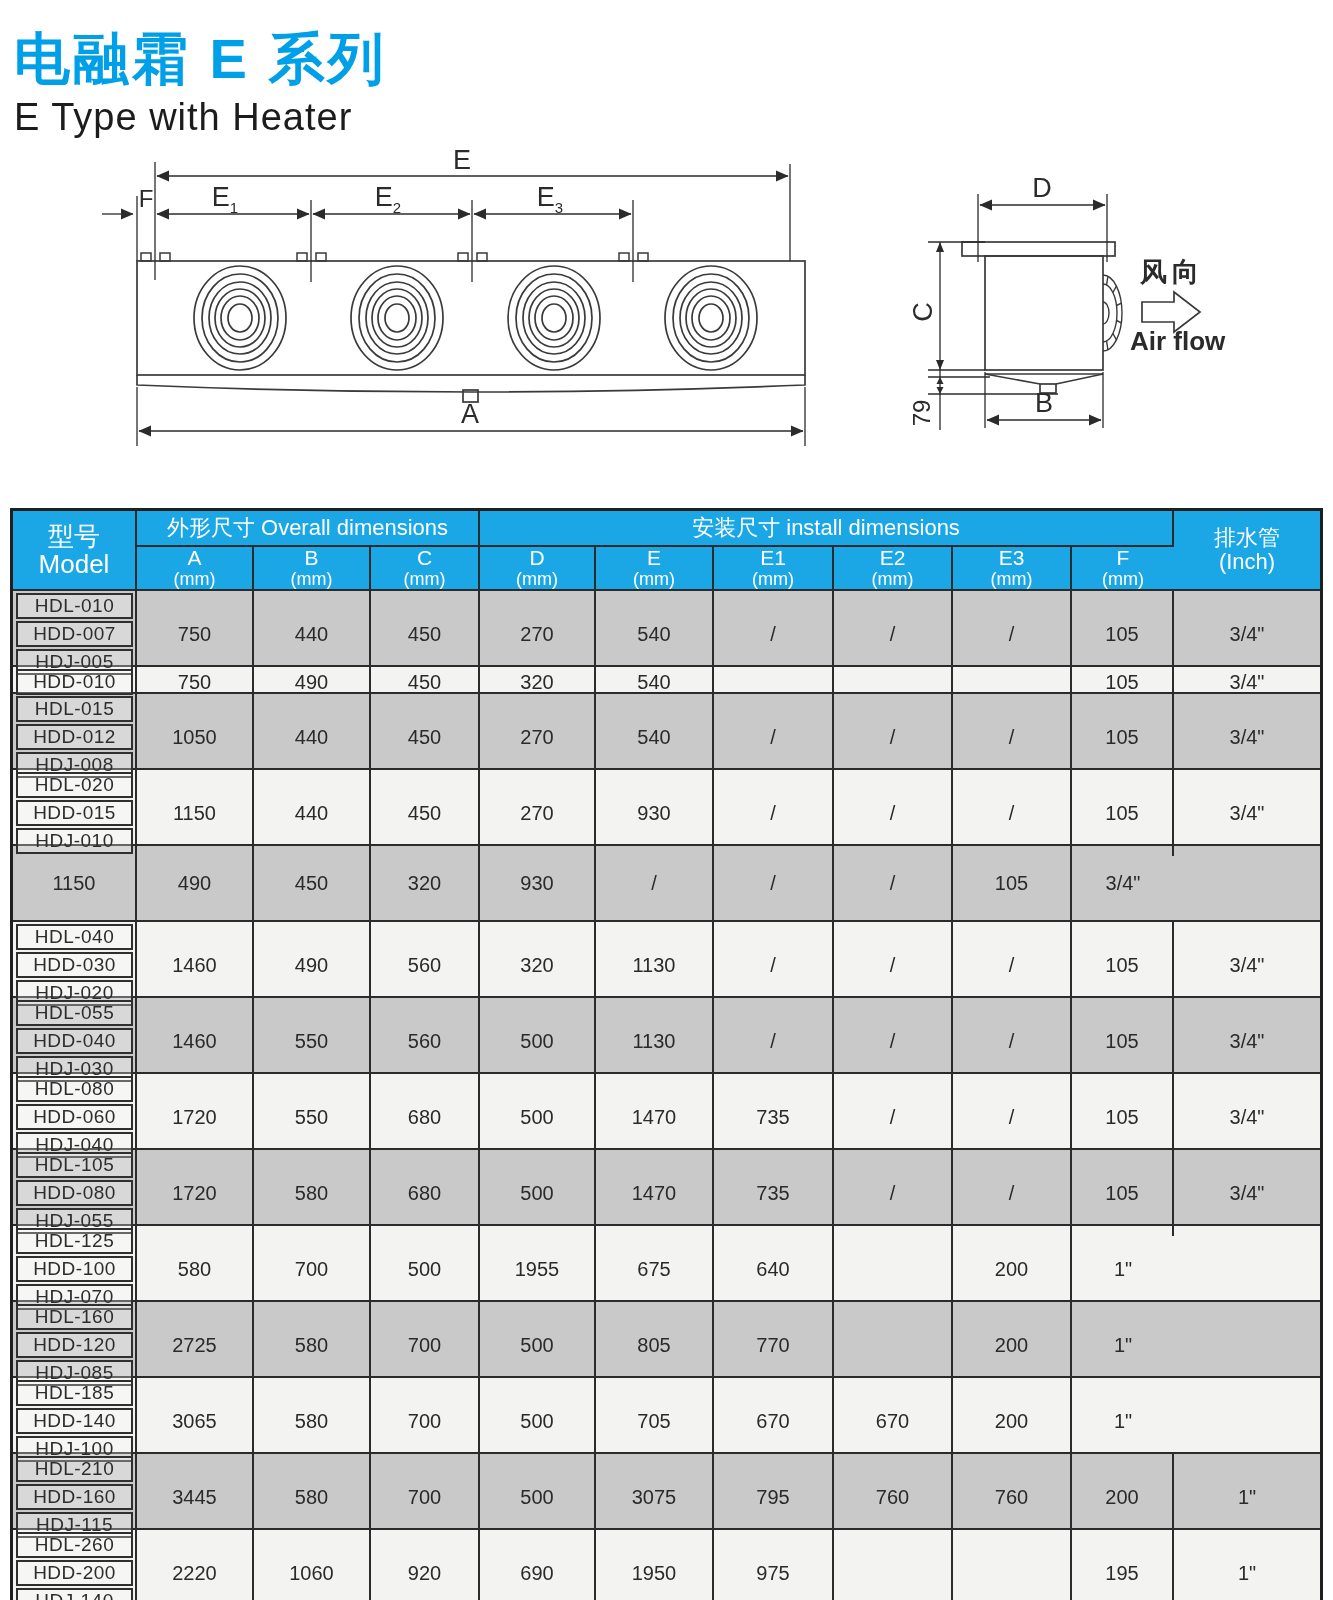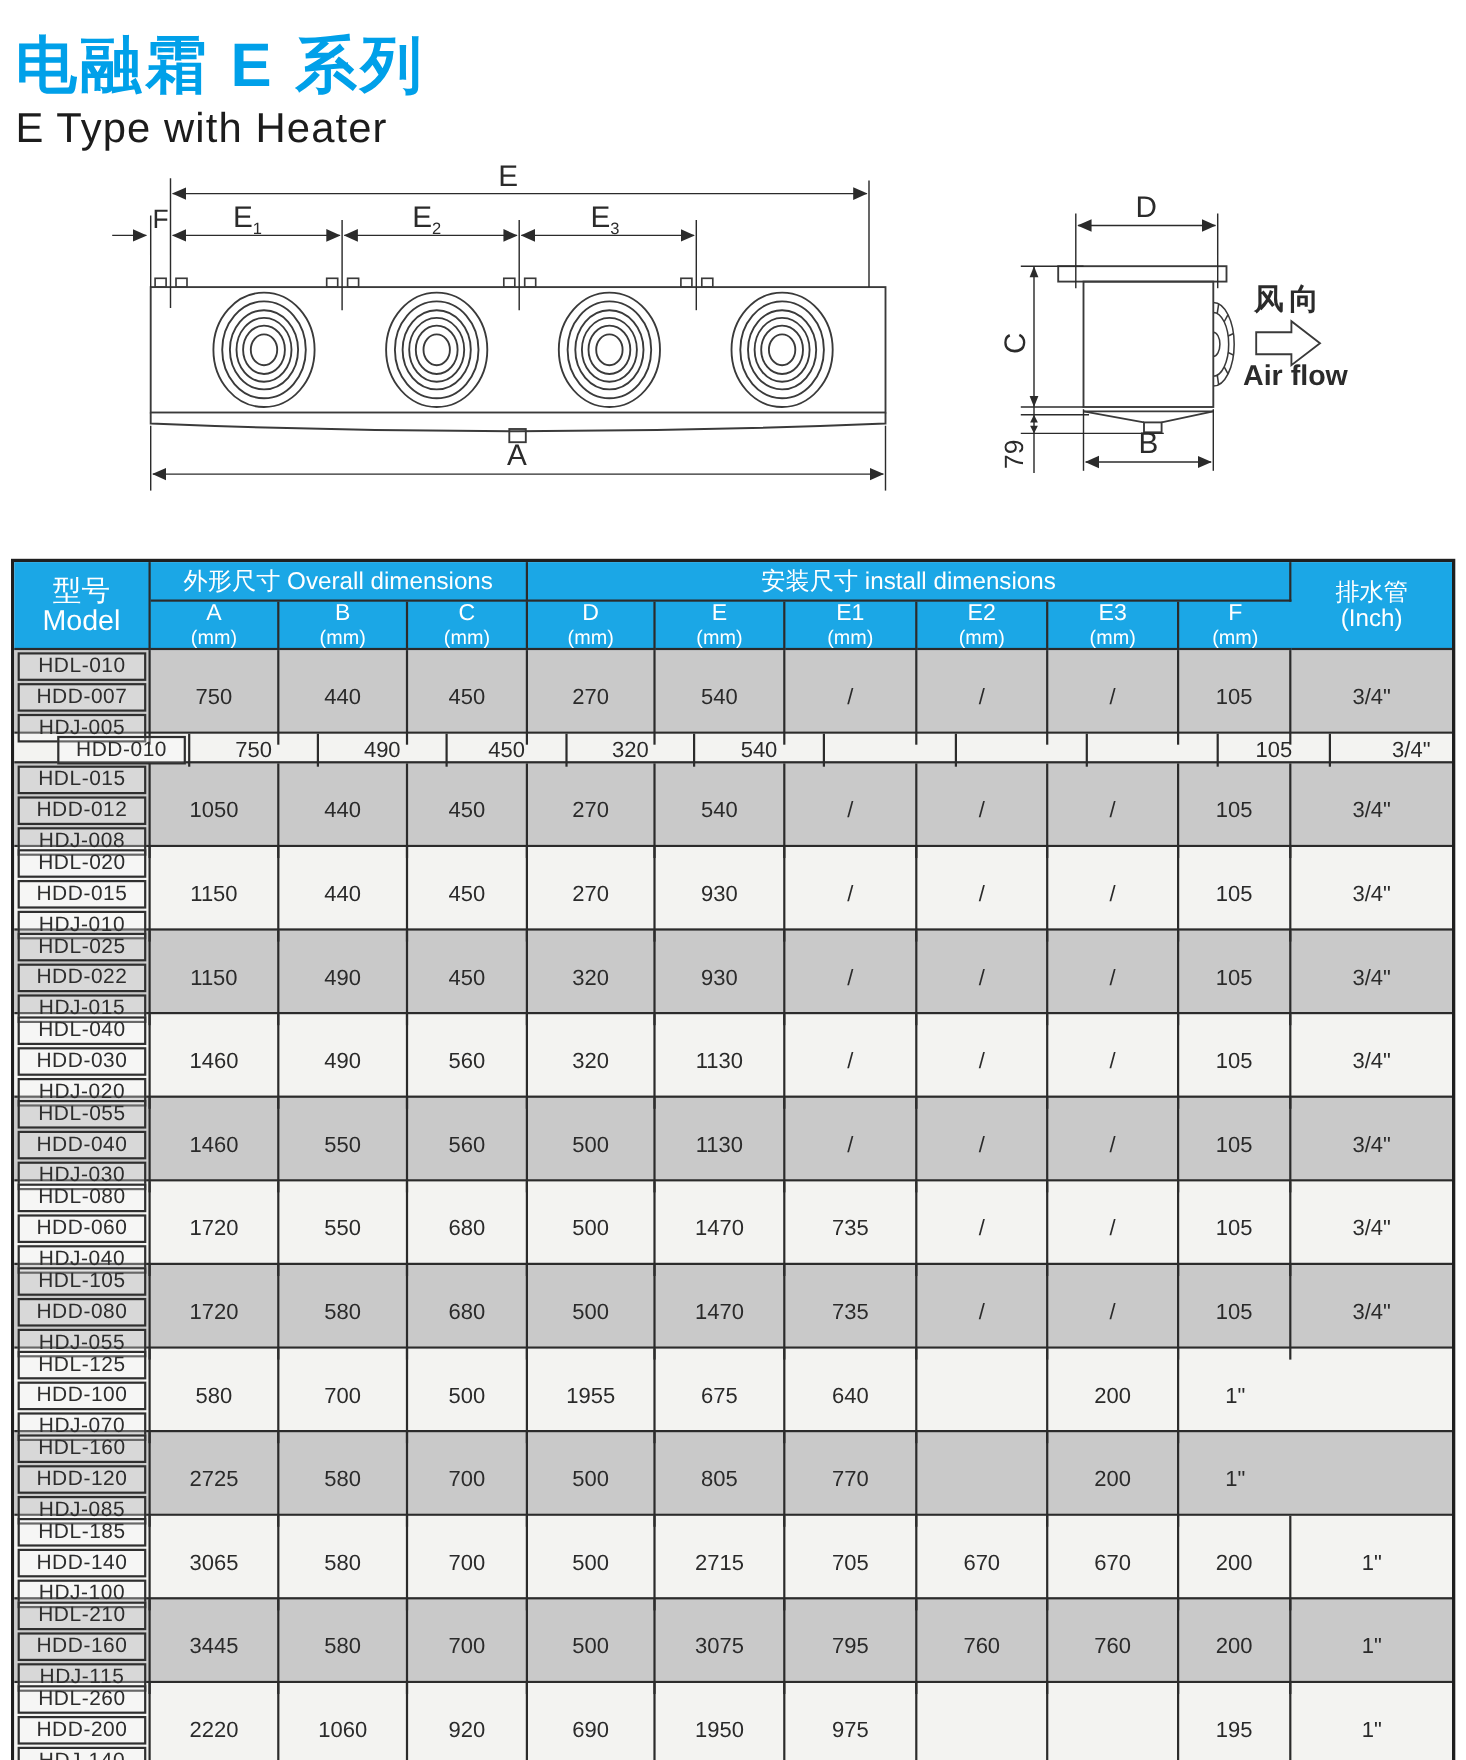--- a/index.html
+++ b/index.html
@@ -41,21 +41,21 @@
   .th-install{grid-row:1;grid-column:5/11;font-size:22px;}
   .th-drain{grid-row:1/3;grid-column:11;font-size:22px;border-right:none;}
   .th-col{grid-row:2;font-size:21px;}
   .th-col .unit{font-size:18px;}
   .tbody{display:block;}
   .tgroup{display:grid;grid-template-columns:var(--cols);border-top:2px solid #2b2b2b;}
   .tbody .tgroup:first-child{border-top:none;}
   .tgroup:nth-child(odd){background:#c9c9c9;}
   .tgroup:nth-child(even){background:#f3f3f1;}
   .tgroup.h3{height:74px;}
-  .tgroup.h1{height:25px;padding-left:36px;}
+  .tgroup.h1{height:25px;}
   .modelcol{display:flex;flex-direction:column;justify-content:space-between;
     padding:1px 0 1px 2px;box-sizing:border-box;border-right:2px solid #2b2b2b;}
   .model-box{flex:1;display:flex;align-items:center;justify-content:center;
     border:2px solid #2f2f2f;margin:1px 2px 1px 1px;box-sizing:border-box;
     font-size:19px;color:#2d2d2d;background:rgba(255,255,255,0.28);letter-spacing:0.5px;}
   .cell{display:flex;align-items:center;justify-content:center;
     border-right:2px solid #2b2b2b;font-size:20px;color:#2a2a2a;box-sizing:border-box;}
   .cell:last-child{border-right:none;}
 </style>
 </head>
@@ -316,25 +316,20 @@
           <div class="cell">450</div>
           <div class="cell">270</div>
           <div class="cell">930</div>
           <div class="cell">/</div>
           <div class="cell">/</div>
           <div class="cell">/</div>
           <div class="cell">105</div>
           <div class="cell">3/4"</div>
         </div>
         <div class="tgroup h3">
-          <div class="modelcol">
-            <div class="model-box">HDL-025</div>
-            <div class="model-box">HDD-022</div>
-            <div class="model-box">HDJ-015</div>
-          </div>
           <div class="cell">1150</div>
           <div class="cell">490</div>
           <div class="cell">450</div>
           <div class="cell">320</div>
           <div class="cell">930</div>
           <div class="cell">/</div>
           <div class="cell">/</div>
           <div class="cell">/</div>
           <div class="cell">105</div>
           <div class="cell">3/4"</div>
@@ -442,21 +437,20 @@
         <div class="tgroup h3">
           <div class="modelcol">
             <div class="model-box">HDL-185</div>
             <div class="model-box">HDD-140</div>
             <div class="model-box">HDJ-100</div>
           </div>
           <div class="cell">3065</div>
           <div class="cell">580</div>
           <div class="cell">700</div>
           <div class="cell">500</div>
-          <div class="cell">2715</div>
           <div class="cell">705</div>
           <div class="cell">670</div>
           <div class="cell">670</div>
           <div class="cell">200</div>
           <div class="cell">1"</div>
         </div>
         <div class="tgroup h3">
           <div class="modelcol">
             <div class="model-box">HDL-210</div>
             <div class="model-box">HDD-160</div>

